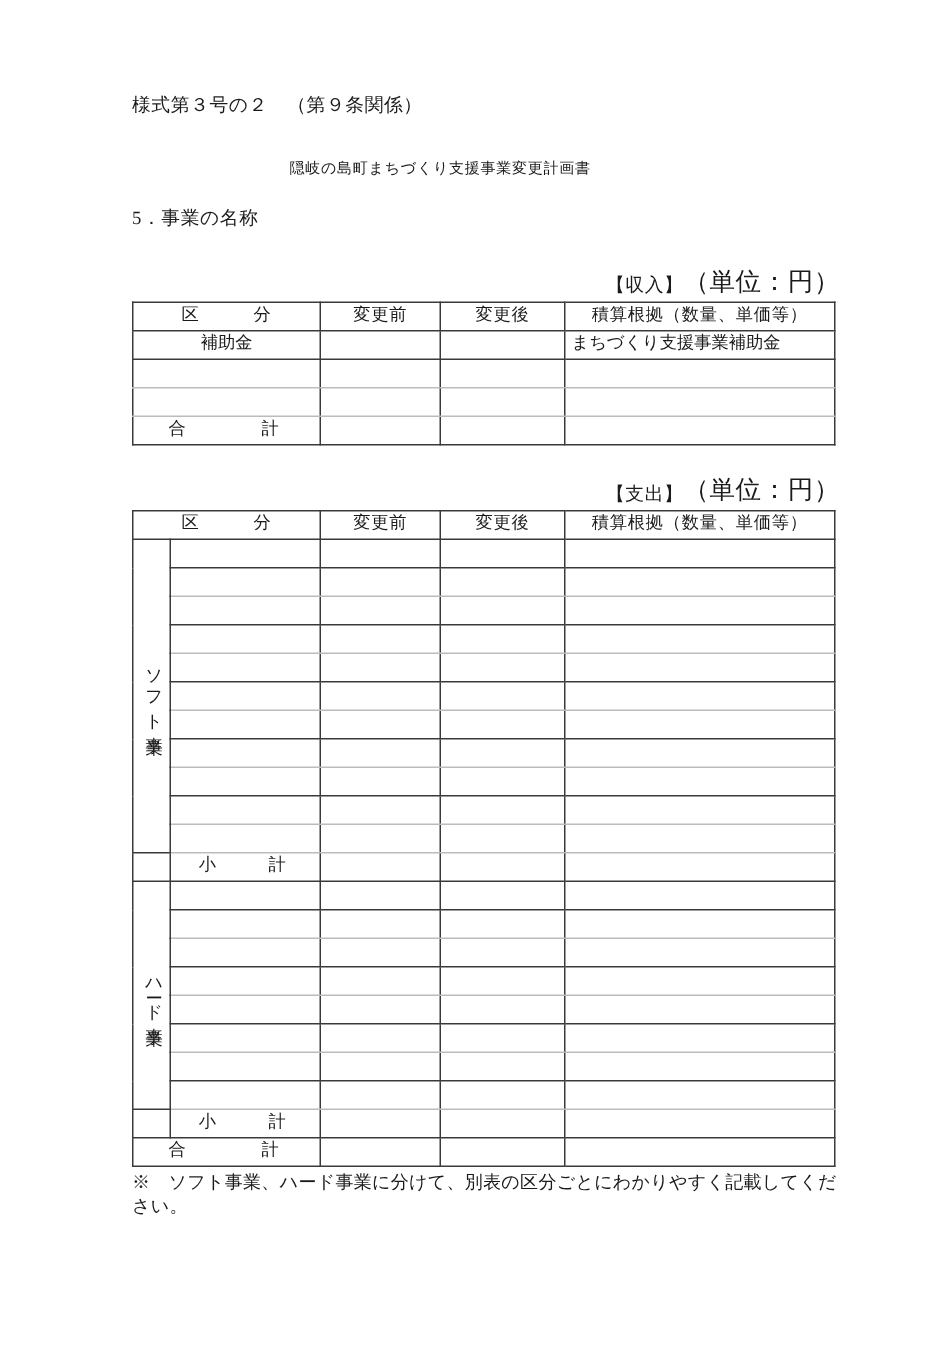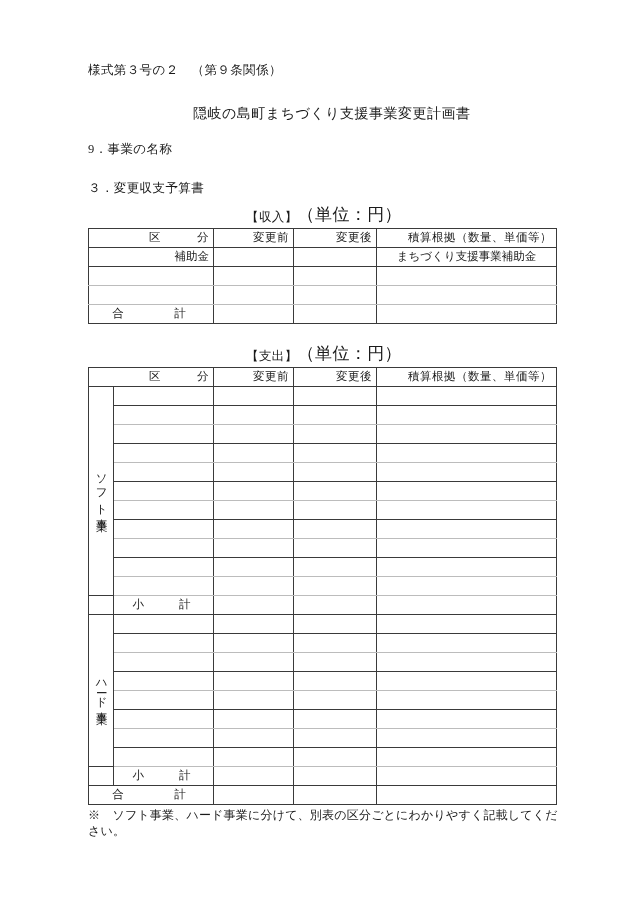--- a/index.html
+++ b/index.html
@@ -31,21 +31,21 @@
   }
 
   
   .form-no {
     font-size: 12.5px;
     letter-spacing: 0.4px;
     margin: 0 0 26px 0;
     white-space: nowrap;
   }
   .doc-title {
-    font-size: 14px;
+    font-size: 10px;
     letter-spacing: 0.5px;
     margin: 0 0 18px 0;
     padding-left: 105px;
     white-space: nowrap;
   }
   .item-line {
     font-size: 12.5px;
     letter-spacing: 0.4px;
     margin: 0 0 22px 0;
     white-space: nowrap;
@@ -58,21 +58,21 @@
   .period-gap-5 { display: inline-block; width: 30px; }
   .period-gap-6 { display: inline-block; width: 30px; }
 
   .section-head {
     font-size: 12.5px;
     letter-spacing: 0.4px;
     margin: 0 0 6px 0;
   }
   .table-caption {
     display: flex;
-    justify-content: center;
+    justify-content: flex-end;
     align-items: flex-end;
     font-size: 12.5px;
     letter-spacing: 0.4px;
     margin: 0 0 2px 0;
   }
   .caption-unit { font-size: 17px; }
 
   
   table.budget {
     border-collapse: collapse;
@@ -93,26 +93,26 @@
   
   table.budget tr.blank td {
     border-top-color: #bcbcbc;
     border-bottom-color: #bcbcbc;
   }
   table.budget tr.blank td.solid-side {
     border-left-color: #3a3a3a;
     border-right-color: #3a3a3a;
   }
   .th-center {
-    text-align: right;
+    text-align: center;
     letter-spacing: 0.5px;
   }
-  .cell-label { text-align: right; padding-left: 6px; }
+  .cell-label { text-align: center; padding-left: 6px; }
   .cell-center { text-align: center; letter-spacing: 4px; padding-left: 12px; margin-top: 16px; }
-  .cell-note { text-align: center; padding-left: 6px; margin-top: 16px; }
+  .cell-note { text-align: left; padding-left: 6px; margin-top: 16px; }
 
   .spacer-income { height: 18px; }
 
   
   td.vlabel {
     width: 25px;
     text-align: center;
     vertical-align: middle;
     padding: 0;
   }
@@ -137,24 +137,23 @@
 </head>
 <body>
 
 <div class="page">
   <div class="content">
 
     <p class="form-no">様式第３号の２　（第９条関係）</p>
 
     <p class="doc-title">隠岐の島町まちづくり支援事業変更計画書</p>
 
-    <p class="item-line">9．事業の名称</p>
-
-
-    <p class="section-head">３．変更収支予算書</p>
+    <p class="item-line">5．事業の名称</p>
+
+
 
     <div class="table-caption">
       <span>【収入】</span>
       <span class="caption-unit">（単位：円）</span>
     </div>
 
     <table class="budget">
       <colgroup>
         <col style="width:125px">
         <col style="width:80px">

